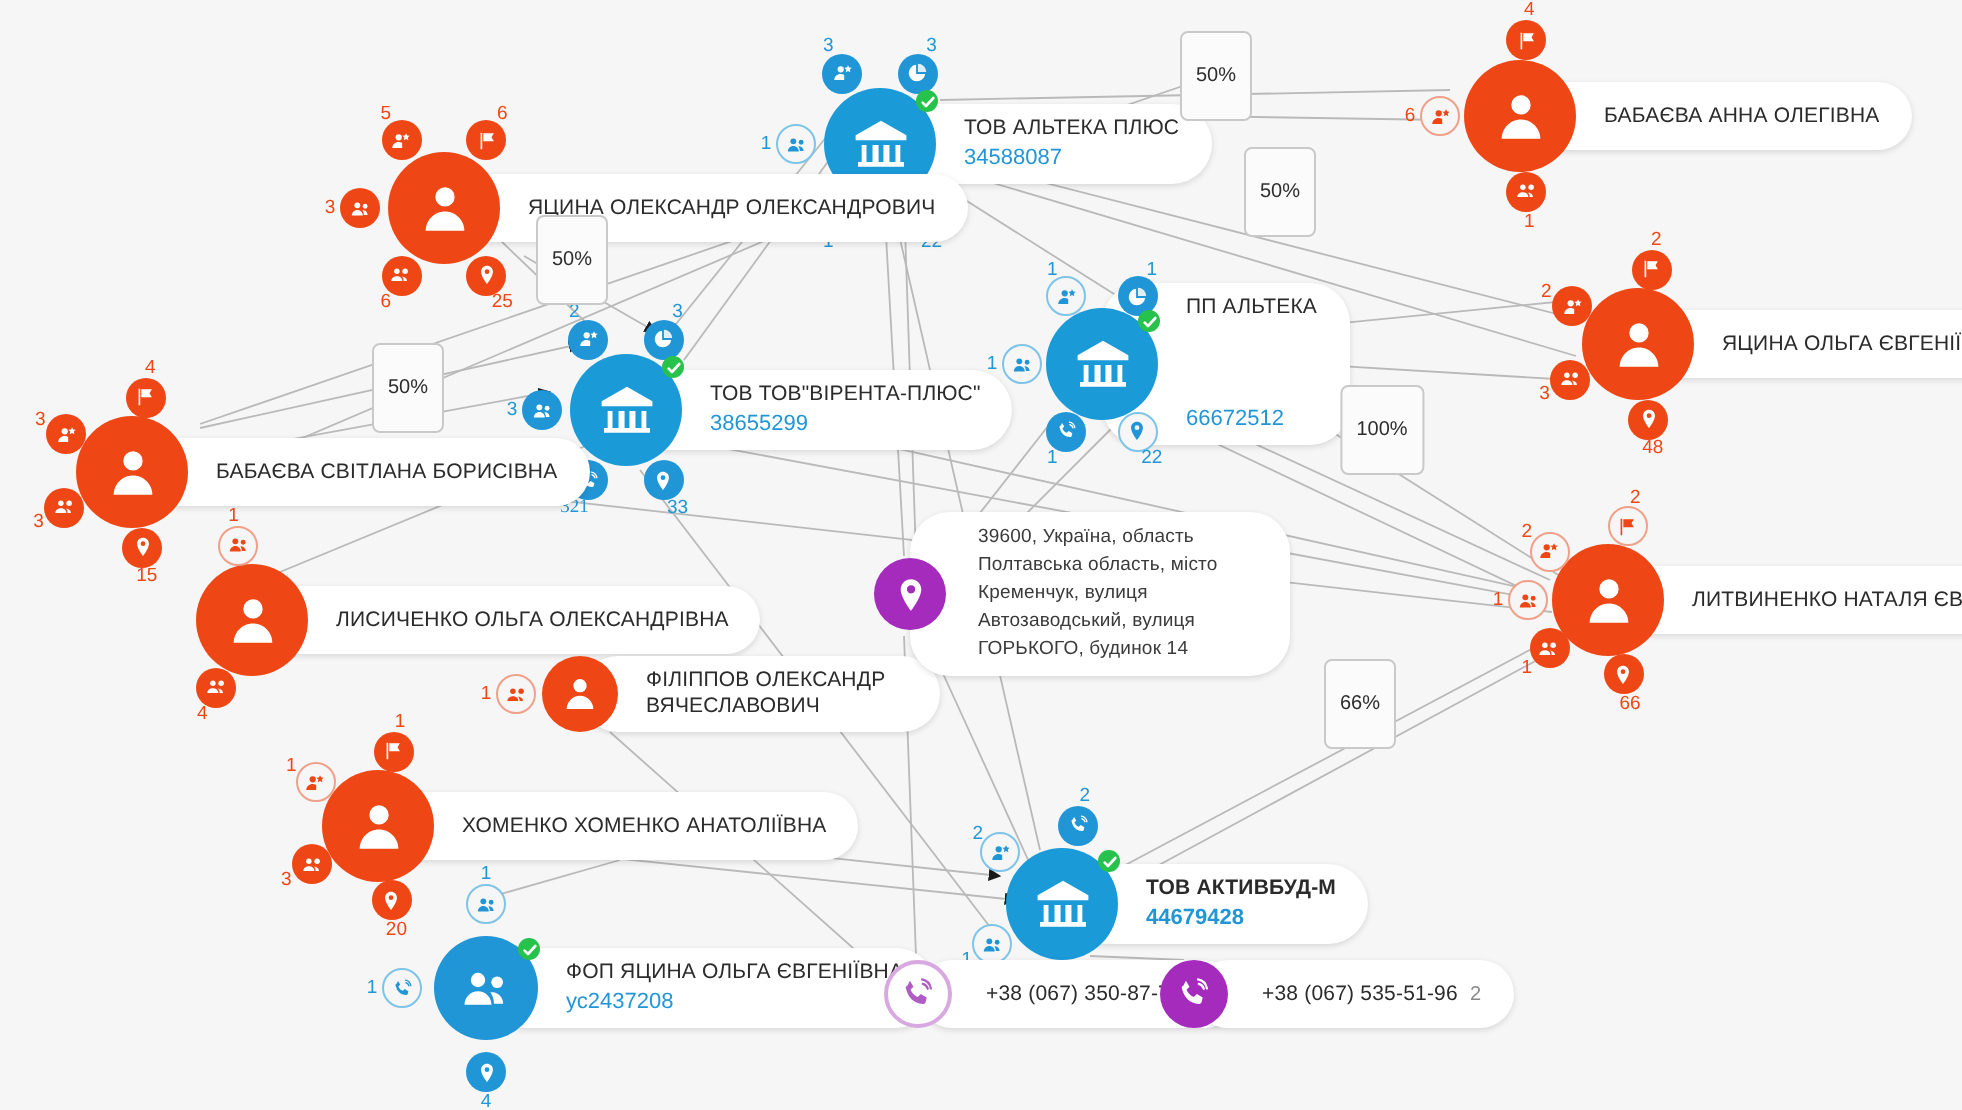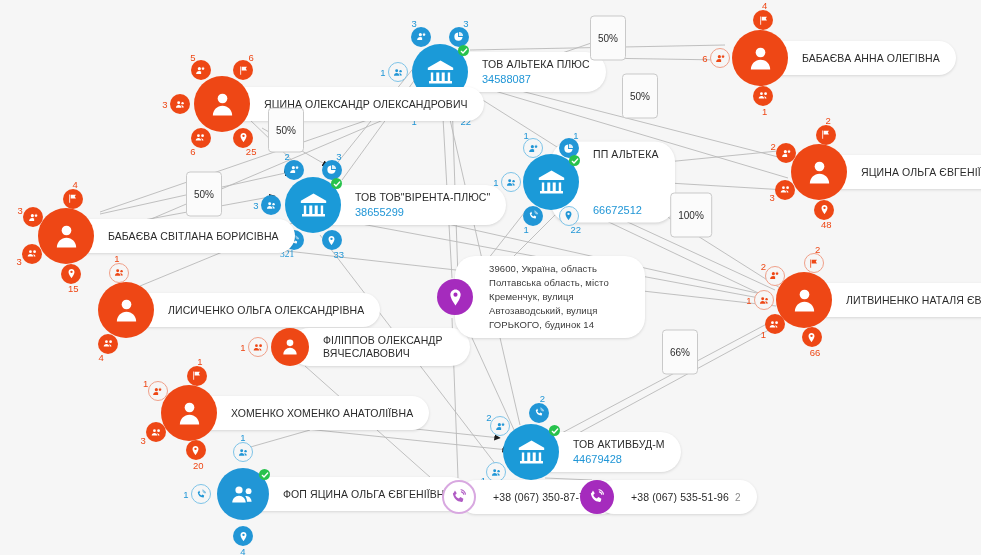--- a/index.html
+++ b/index.html
@@ -372,21 +372,21 @@
             <path d="M12 2 1.5 8v2h21V8L12 2zM4 12v7H2.5v2h19v-2H20v-7h-2v7h-2.5v-7H13v7h-2v-7H8.5v7H6v-7H4z"></path>
           </svg>
         </div>
         <div class="check" style="left: 18px; top: calc(50% - 27px);">
           <svg width="8" height="8" viewBox="0 0 24 24" fill="none" stroke="#fff" stroke-width="4" stroke-linecap="round" stroke-linejoin="round">
             <path d="M4 13l5 5L20 6"></path>
           </svg>
         </div>
       </div>
       <div class="node" style="left: 531px; top: 452px;">
-        <div class="pill blue" style="padding-left: 42px;">
+        <div class="pill blue" style="padding-left: 42px; font-weight: bold;">
           <div class="title">ТОВ АКТИВБУД-М</div>
           <div class="code">44679428</div>
         </div>
         <div class="sat hollow-blue" style="width: 20px; height: 20px; left: -30.6418px; top: calc(50% - 25.7115px);">
           <svg width="11" height="11" viewBox="0 0 24 24" fill="#2196d6">
             <circle cx="9.5" cy="8" r="3.4"></circle>
             <path d="M2.5 19.5c0-3.5 3.1-6.3 7-6.3 1.4 0 2.7.4 3.8 1v5.3z"></path>
             <path d="M17.5 3.5l1.2 2.6 2.8.3-2.1 1.9.6 2.8-2.5-1.4-2.5 1.4.6-2.8-2.1-1.9 2.8-.3z"></path>
           </svg>
         </div>
@@ -421,20 +421,21 @@
         </div>
         <div class="check" style="left: 18px; top: calc(50% - 27px);">
           <svg width="8" height="8" viewBox="0 0 24 24" fill="none" stroke="#fff" stroke-width="4" stroke-linecap="round" stroke-linejoin="round">
             <path d="M4 13l5 5L20 6"></path>
           </svg>
         </div>
       </div>
       <div class="node" style="left: 243px; top: 494px;">
         <div class="pill blue" style="padding-left: 40px;">
           <div class="title">ФОП ЯЦИНА ОЛЬГА ЄВГЕНІЇВНА</div>
+          <div class="code">ус2437208</div>
         </div>
         <div class="sat hollow-blue" style="width: 20px; height: 20px; left: 2.57176e-15px; top: calc(50% - 42px);">
           <svg width="11" height="11" viewBox="0 0 24 24" fill="#2196d6">
             <circle cx="8" cy="8" r="3.2"></circle>
             <circle cx="16.5" cy="9" r="2.6"></circle>
             <path d="M2 19c0-3.3 2.7-6 6-6s6 2.7 6 6zM14.6 13.4c2.6.2 4.6 2.4 4.6 5.1h-4.1c0-1.9-.6-3.7-1.6-5.1z"></path>
           </svg>
         </div>
         <div class="satnum blue" style="left: 3.49024e-15px; top: calc(50% - 57px);">1</div>
         <div class="sat hollow-blue" style="width: 20px; height: 20px; left: -42px; top: calc(50% + 5.14352e-15px);">

